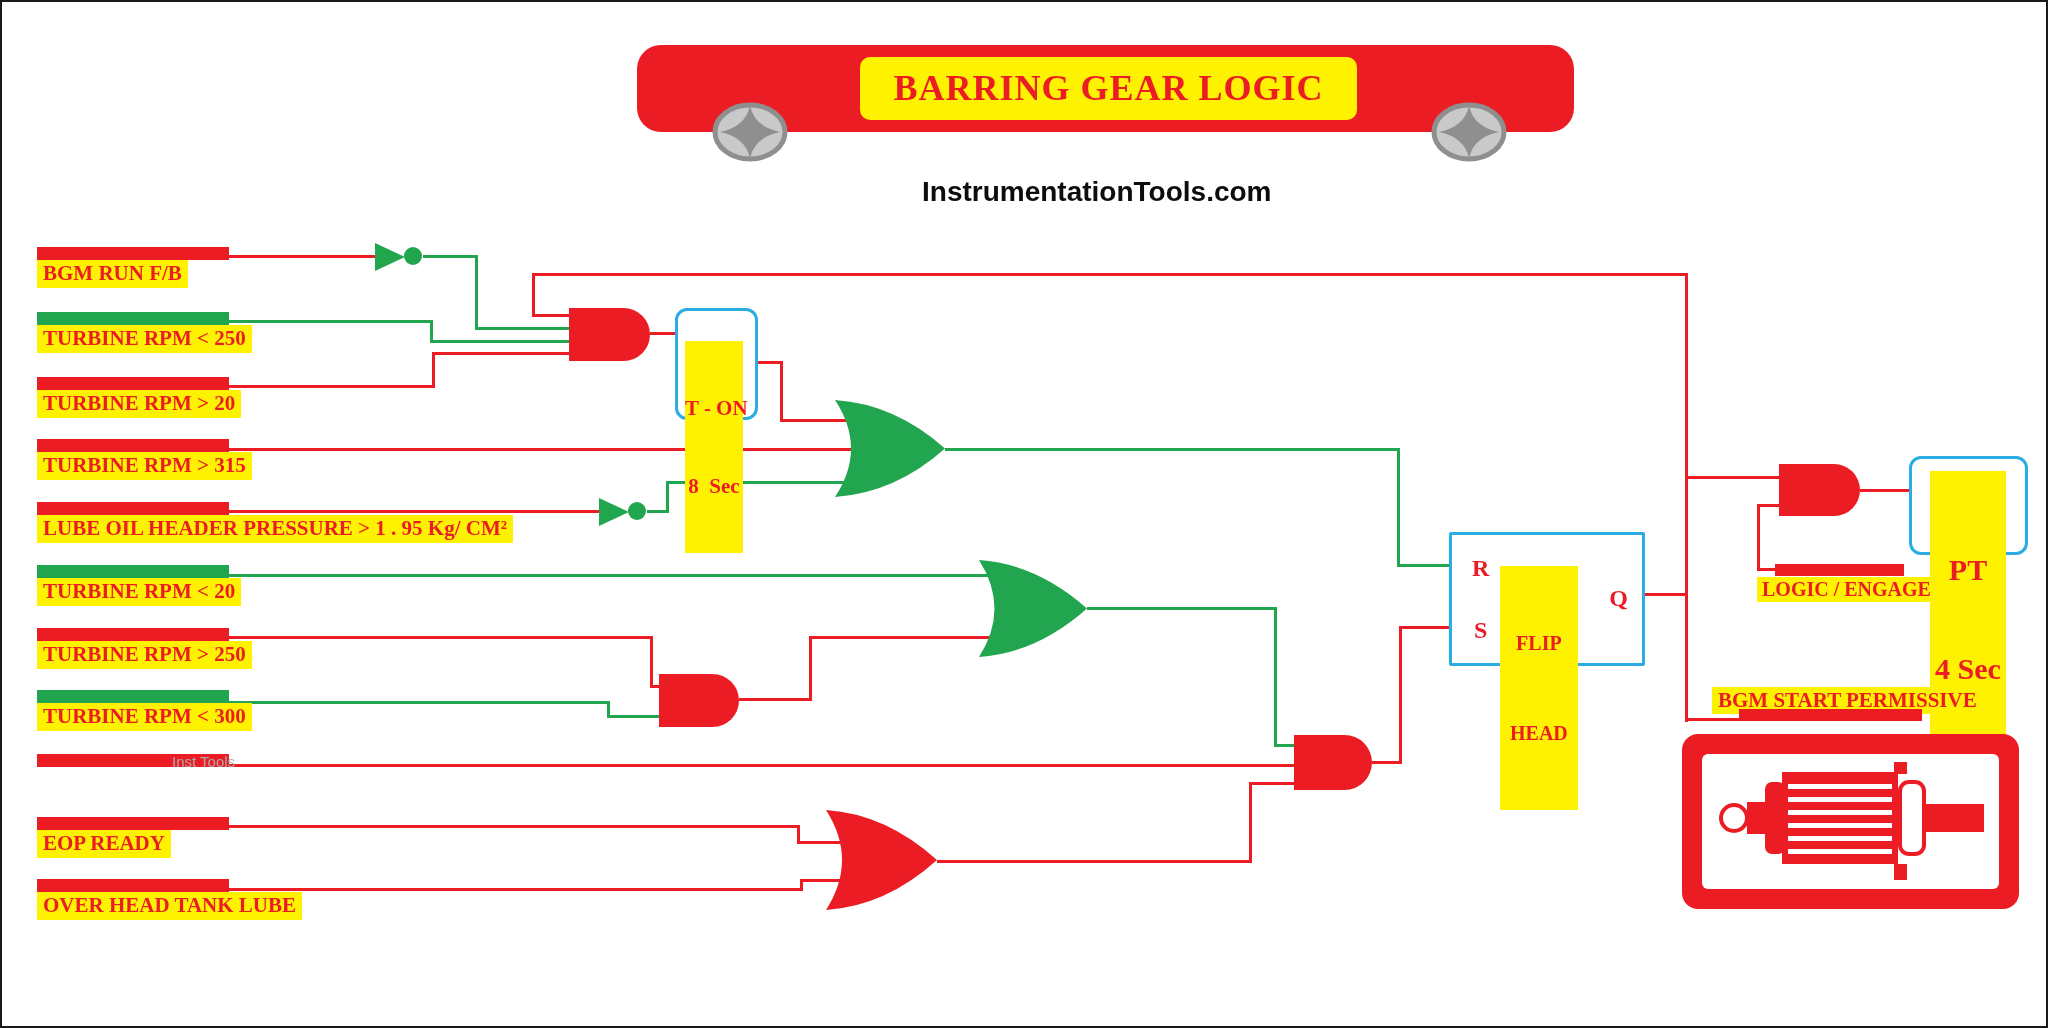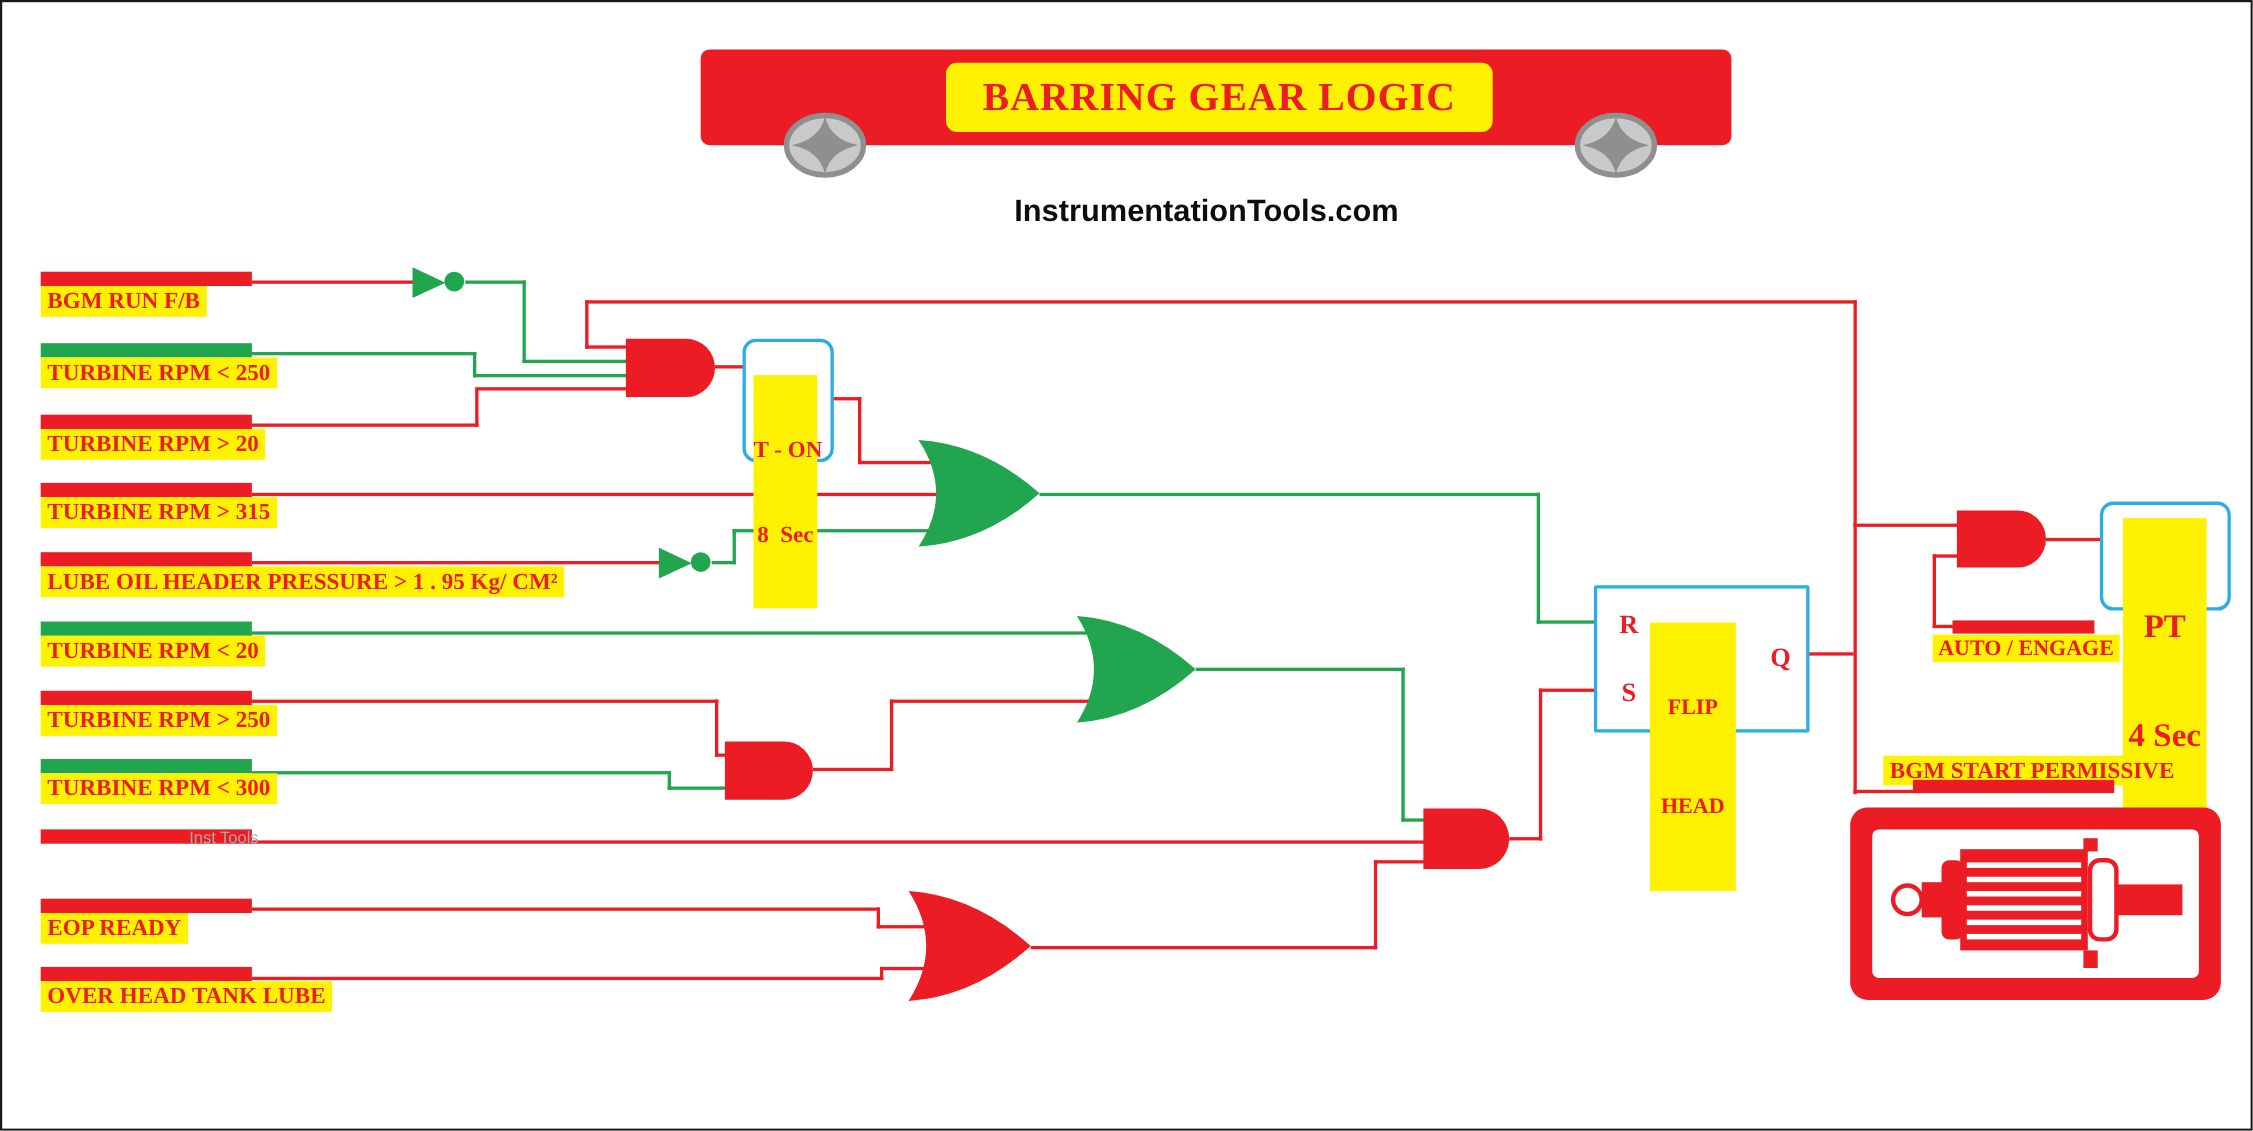--- a/index.html
+++ b/index.html
@@ -25,21 +25,21 @@
   .and{position:absolute;background:var(--red);border-radius:0 999px 999px 0;}
   .orsvg{position:absolute;}
   .tri{position:absolute;width:0;height:0;border-top:14px solid transparent;
        border-bottom:14px solid transparent;border-left:30px solid var(--green);}
   .bubble{position:absolute;width:18px;height:18px;border-radius:50%;background:var(--green);}
   .bluebox{position:absolute;border:3px solid var(--blue);border-radius:12px;background:#fff;}
   .ylabel{background:var(--yellow);color:var(--red);font-weight:bold;
           font-family:"Liberation Serif",serif;text-align:center;white-space:pre;}
   .ffletter{position:absolute;color:var(--red);font:bold 24px "Liberation Serif",serif;}
   #banner{position:absolute;left:635px;top:43px;width:937px;height:87px;
-          background:var(--red);border-radius:8px;}
+          background:var(--red);border-radius:24px;}
   #banner-title{position:absolute;left:223px;top:12px;width:497px;height:63px;
           border-radius:10px;font-size:36px;line-height:63px;letter-spacing:1px;}
   .screw{position:absolute;top:55px;}
   #site{position:absolute;left:920px;top:174px;color:#0d0d0d;
         font:bold 28px "Liberation Sans",sans-serif;}
   #inst-tools{position:absolute;left:170px;top:751px;color:#a9a9a9;
         font:15px "Liberation Sans",sans-serif;}
   #auto-bar{position:absolute;left:1773px;top:562px;width:129px;height:12px;background:var(--red);}
   #auto-lbl{position:absolute;left:1755px;top:575px;font-size:20px;padding:1px 5px;}
   #bgm-lbl{position:absolute;left:1710px;top:685px;font-size:21px;padding:1px 6px;}
@@ -204,21 +204,21 @@
   </div>
 
   <div class="bluebox" style="left:1907px;top:454px;width:113px;height:93px">
     <div class="ylabel" style="position:absolute;left:18px;top:12px;width:76px;font-size:30px;line-height:33px;padding:16px 0">
       <div>PT</div>
       <div>4 Sec</div>
     </div>
   </div>
 
   <div id="auto-bar"></div>
-  <div id="auto-lbl" class="lbl">AUTO / ENGAGE</div>
+  <div id="auto-lbl" class="lbl">LOGIC / ENGAGE</div>
 
   <div id="bgm-lbl" class="lbl">BGM START PERMISSIVE</div>
   <div id="bgm-bar"></div>
 
   <div id="motor-outer">
     <div id="motor-inner">
       <svg class="abs" style="left:6px;top:6px" width="285" height="123" viewBox="0 0 285 123">
         <circle cx="26" cy="58" r="13" fill="#fff" stroke="var(--red)" stroke-width="4"></circle>
         <rect x="39" y="42" width="20" height="32" fill="var(--red)"></rect>
         <rect x="57" y="22" width="20" height="72" rx="7" fill="var(--red)"></rect>

